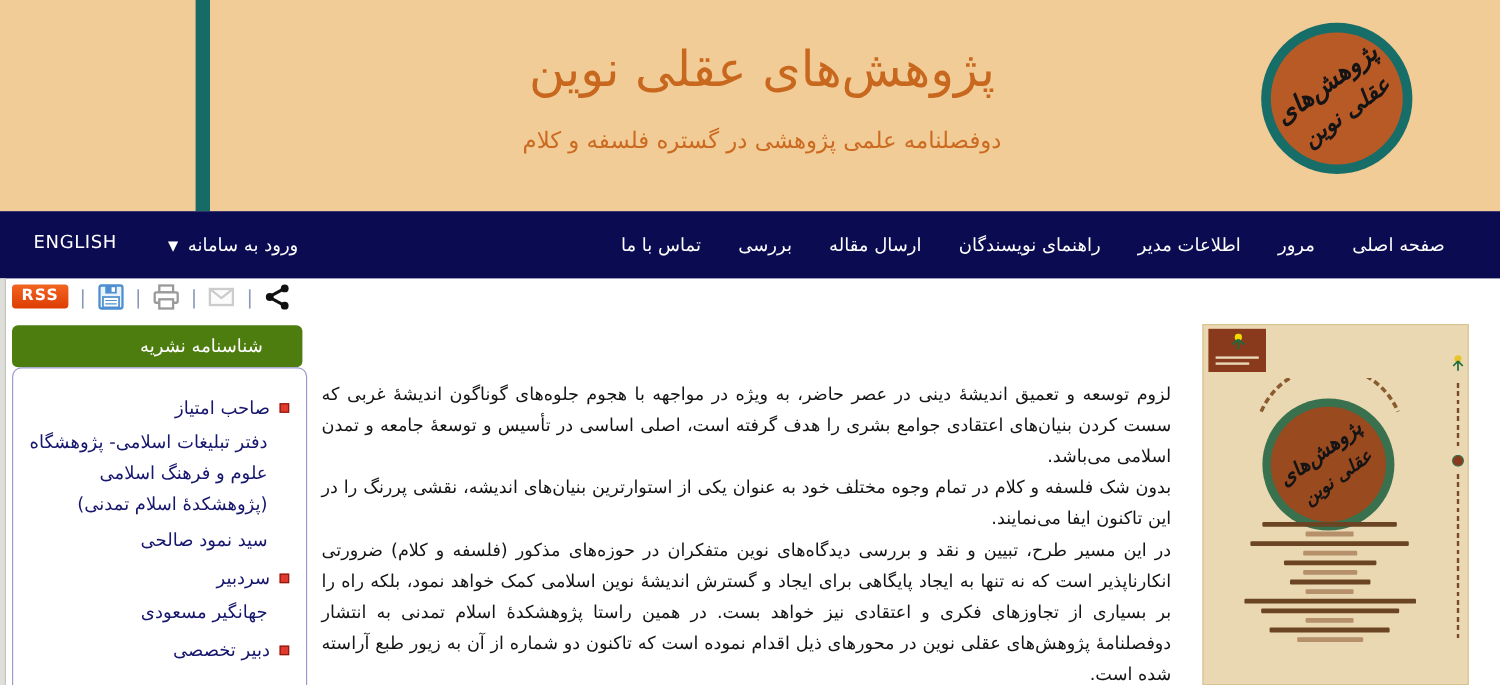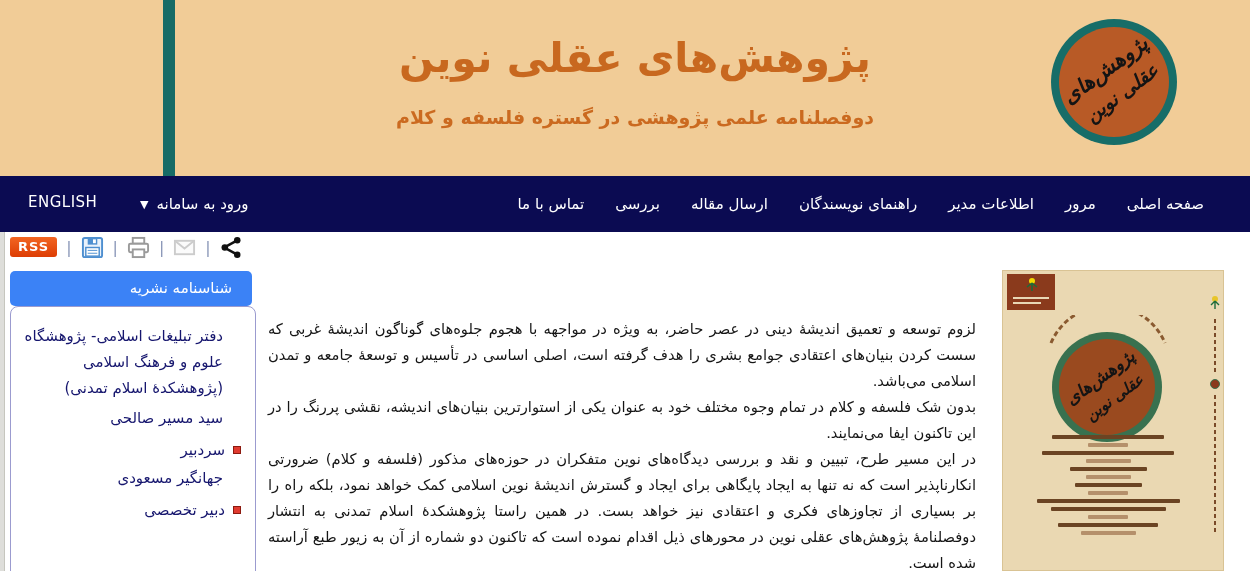--- a/index.html
+++ b/index.html
@@ -8,22 +8,22 @@
   #page { position:relative; width:1250px; height:571px; overflow:hidden; background:#ffffff; }
 
   
   .header { position:absolute; top:0; left:0; width:1250px; height:176px; background:#f1cc97; }
   .logo-box { position:absolute; top:0; left:0; width:163px; height:176px; background:#c55d25; }
   .teal-stripe { position:absolute; top:0; left:163px; width:12px; height:176px; background:#176b66; }
   .logo-art { position:absolute; top:14px; left:21px; }
   .logo-caption { position:absolute; top:126px; left:0; width:163px; text-align:center;
                   color:#f7ecd0; font-size:9.5px; line-height:14px; direction:rtl; }
   .banner-titles { position:absolute; top:28px; left:290px; width:690px; text-align:center; direction:rtl; }
-  .banner-title { font-size:41px; font-weight:bold; color:#c8681f; line-height:60px; }
-  .banner-subtitle { margin-top:18px; font-size:19px; font-weight:bold; color:#cb6a20; }
+  .banner-title { font-size:41px; font-weight:normal; color:#c8681f; line-height:60px; }
+  .banner-subtitle { margin-top:18px; font-size:19px; font-weight:normal; color:#cb6a20; }
   .cal-circle { position:absolute; top:18px; left:1050px; width:128px; height:128px; }
 
   
   .nav { position:absolute; top:176px; left:0; width:1250px; height:56px; background:#0b0b52; }
   .nav-items { position:absolute; top:0; right:0; height:56px; display:flex; flex-direction:row-reverse;
                align-items:center; gap:31px; padding-right:46px; direction:ltr; }
   .nav-item { color:#ffffff; font-size:15px; white-space:nowrap; cursor:pointer; direction:rtl; }
   .nav-login { position:absolute; top:0; left:140px; height:56px; display:flex; align-items:center;
                color:#ffffff; font-size:15px; direction:rtl; gap:8px; cursor:pointer; }
   .nav-caret { font-size:11px; }
@@ -34,23 +34,23 @@
   .scroll-strip { position:absolute; top:232px; left:0; width:5px; height:339px; background:#dededa; border-right:1px solid #c6c6be; }
 
   
   .toolbar { position:absolute; top:235px; left:10px; display:flex; align-items:center; gap:9px; height:24px; }
   .rss-badge { background:linear-gradient(#f26522,#dd3d04); color:#fff; font-weight:bold; font-size:13px;
                padding:2px 8px 3px; border-radius:3px; letter-spacing:1px; cursor:pointer; }
   .tb-sep { color:#8a97b8; font-size:16px; }
   .tb-ic { width:23px; height:23px; display:inline-block; cursor:pointer; }
 
   
-  .sb-header { position:absolute; top:271px; left:10px; width:242px; height:35px; background:#3b82f6;
+  .sb-header { position:absolute; top:271px; left:10px; width:242px; height:35px; background:#4d7c0f;
                border-radius:5px; color:#fff; font-size:15px; line-height:35px; direction:rtl;
-               padding-right:20px; }
+               padding-right:33px; }
   .sb-box { position:absolute; top:306px; left:10px; width:246px; height:290px; background:#fff;
             border:1px solid #9b9bcf; border-radius:8px; padding:14px 14px 0 8px; direction:rtl; }
   .sb-item { color:#16166e; font-size:15px; line-height:26px; }
   .sb-label { display:flex; align-items:center; gap:8px; margin-top:6px; cursor:pointer; }
   .sb-bullet { width:8px; height:8px; background:#e03a2f; border:1px solid #8c1a10; flex:0 0 auto; }
   .sb-value { margin:2px 18px 4px 0; cursor:pointer; }
 
   
   .main-text { position:absolute; top:316px; left:268px; width:708px; direction:rtl;
                text-align:justify; color:#151515; font-size:14.7px; line-height:26px; }
@@ -146,23 +146,27 @@
       <circle cx="5" cy="12" r="3.4" fill="#111"></circle>
       <circle cx="18" cy="19.5" r="3.4" fill="#111"></circle>
       <line x1="6" y1="11" x2="18" y2="4.5" stroke="#111" stroke-width="2.6"></line>
       <line x1="6" y1="13" x2="18" y2="19.5" stroke="#111" stroke-width="2.6"></line>
     </svg>
   </div>
 
   <div class="sb-header">شناسنامه نشریه</div>
 
   <div class="sb-box">
+    <div class="sb-item sb-label">
+      <span class="sb-bullet"></span>
+      <span>صاحب امتیاز</span>
+    </div>
     <div class="sb-item sb-value">دفتر تبلیغات اسلامی- پژوهشگاه علوم و فرهنگ اسلامی (پژوهشکدهٔ اسلام تمدنی)</div>
 
-    <div class="sb-item sb-value">سید مسیر صالحی</div>
+    <div class="sb-item sb-value">سید نمود صالحی</div>
 
     <div class="sb-item sb-label">
       <span class="sb-bullet"></span>
       <span>سردبیر</span>
     </div>
     <div class="sb-item sb-value">جهانگیر مسعودی</div>
 
     <div class="sb-item sb-label">
       <span class="sb-bullet"></span>
       <span>دبیر تخصصی</span>

